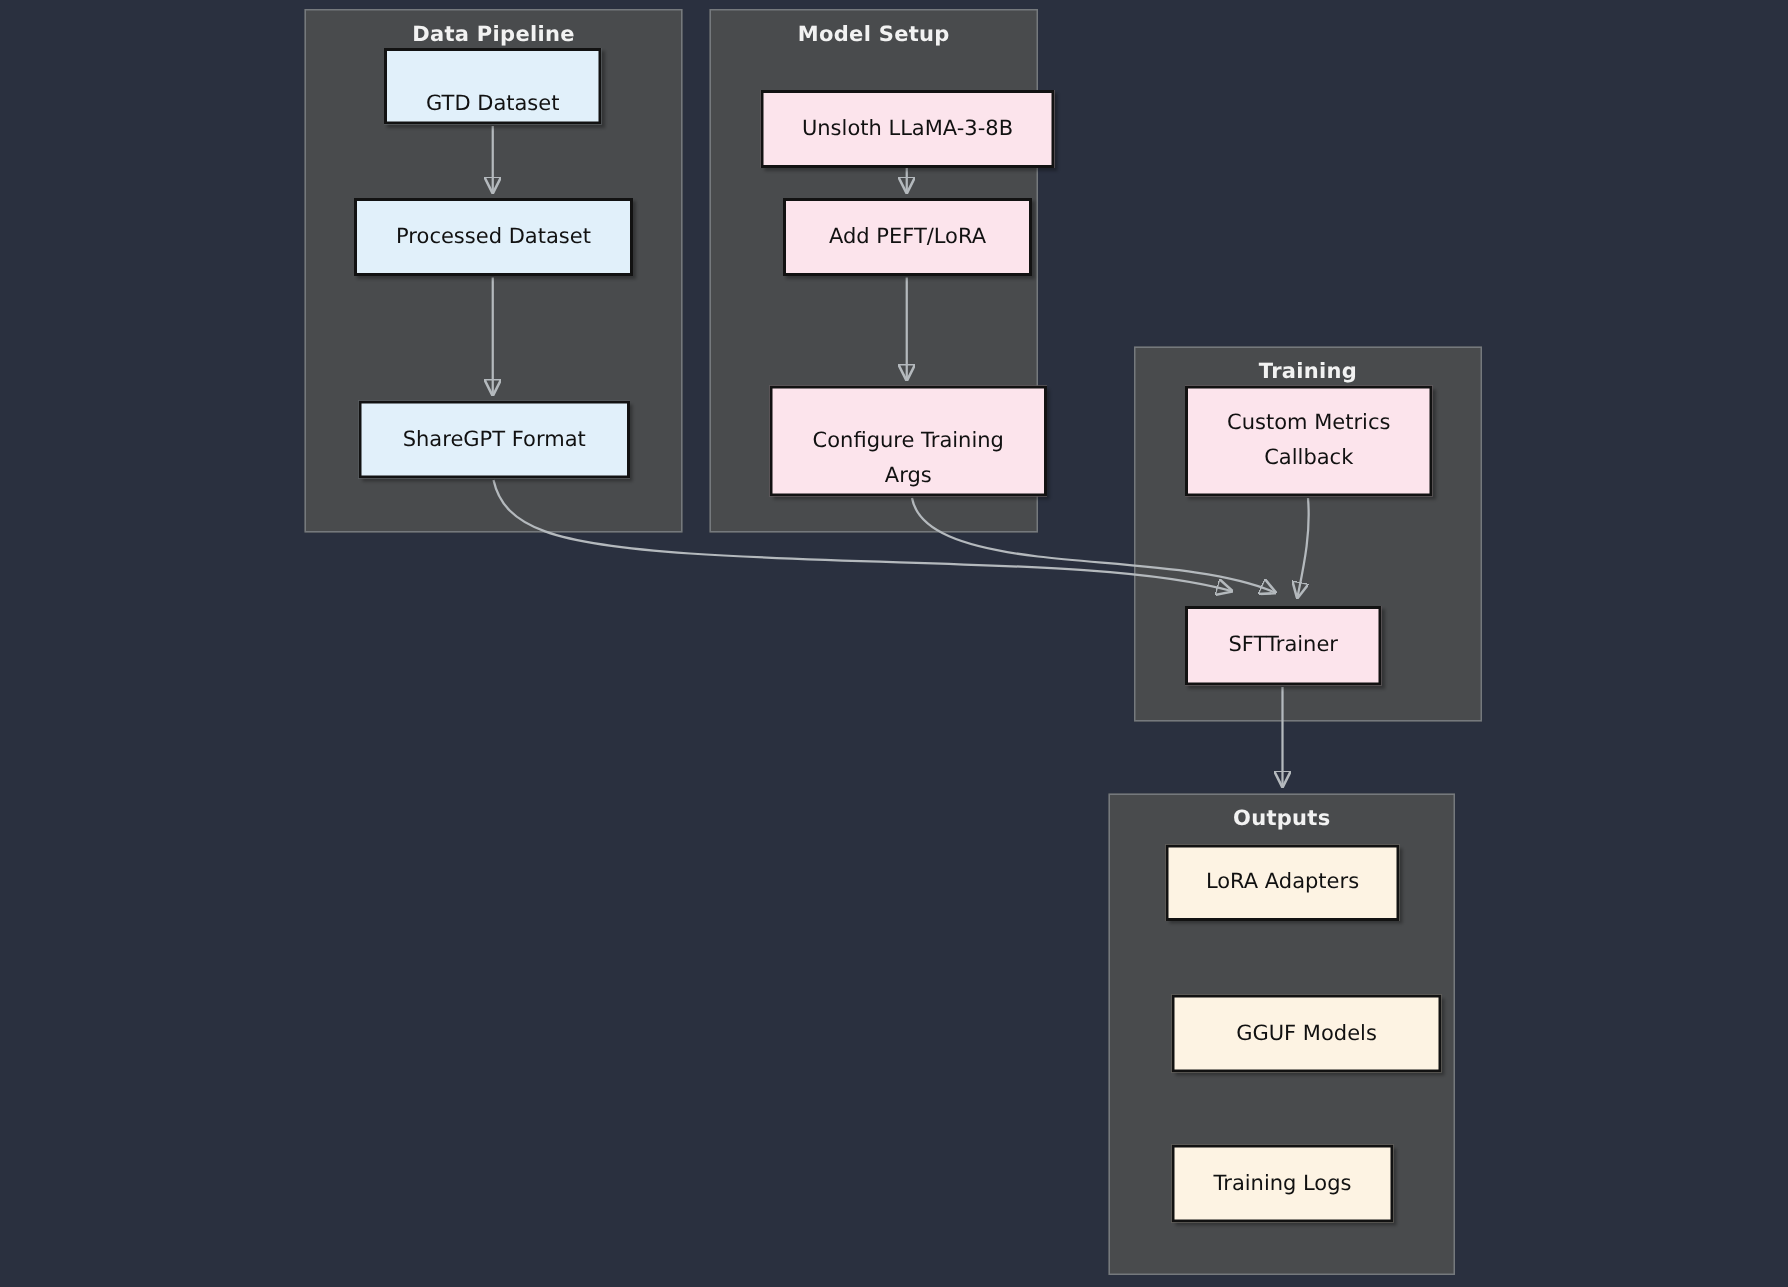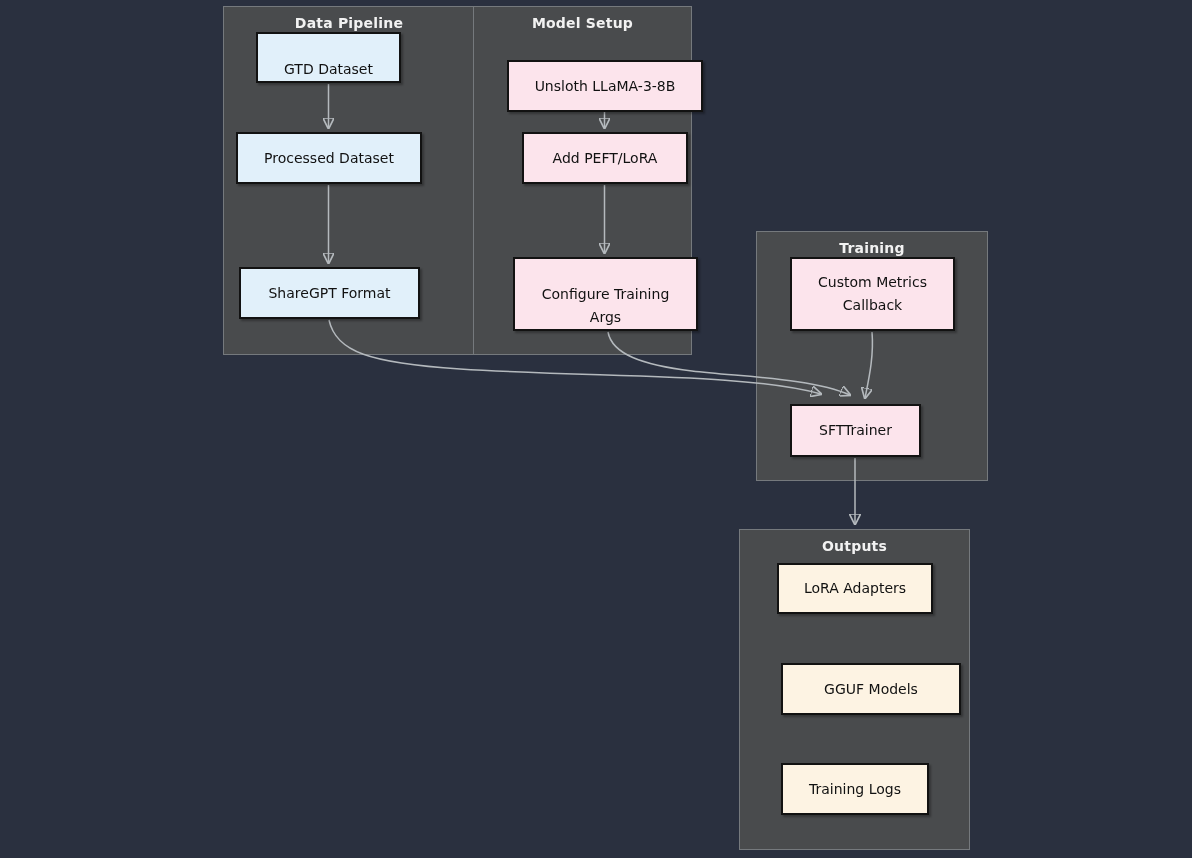--- a/index.html
+++ b/index.html
@@ -13,21 +13,21 @@
         border:2px solid #121212;color:#111;font-size:14px;line-height:23px;box-sizing:border-box;
         box-shadow:2px 2px 2px rgba(0,0,0,.3);}
   .fill-blue{background:#e1f0fa;}
   .fill-pink{background:#fce4ec;}
   .fill-cream{background:#fdf3e3;}
 
   #edges{position:absolute;left:0;top:0;width:1192px;height:858px;pointer-events:none;}
   #edges path{fill:none;stroke:#b4b9bd;stroke-width:1.5;}
 
   
-  #g-data-pipeline{left:203px;top:6px;width:252px;height:349px;margin-left:20px;}
+  #g-data-pipeline{left:203px;top:6px;width:252px;height:349px;}
   #g-model-setup  {left:473px;top:6px;width:219px;height:349px;}
   #g-training     {left:756px;top:231px;width:232px;height:250px;}
   #g-outputs      {left:739px;top:529px;width:231px;height:321px;}
 
   
   #n-gtd       {left:256px;top:32px;width:145px;height:51px;align-items:flex-end;}
   #n-processed {left:236px;top:132px;width:186px;height:52px;}
   #n-sharegpt  {left:239px;top:267px;width:181px;height:52px;}
   #n-unsloth   {left:507px;top:32px;width:196px;height:52px;margin-top:28px;}
   #n-peft      {left:522px;top:132px;width:166px;height:52px;}

